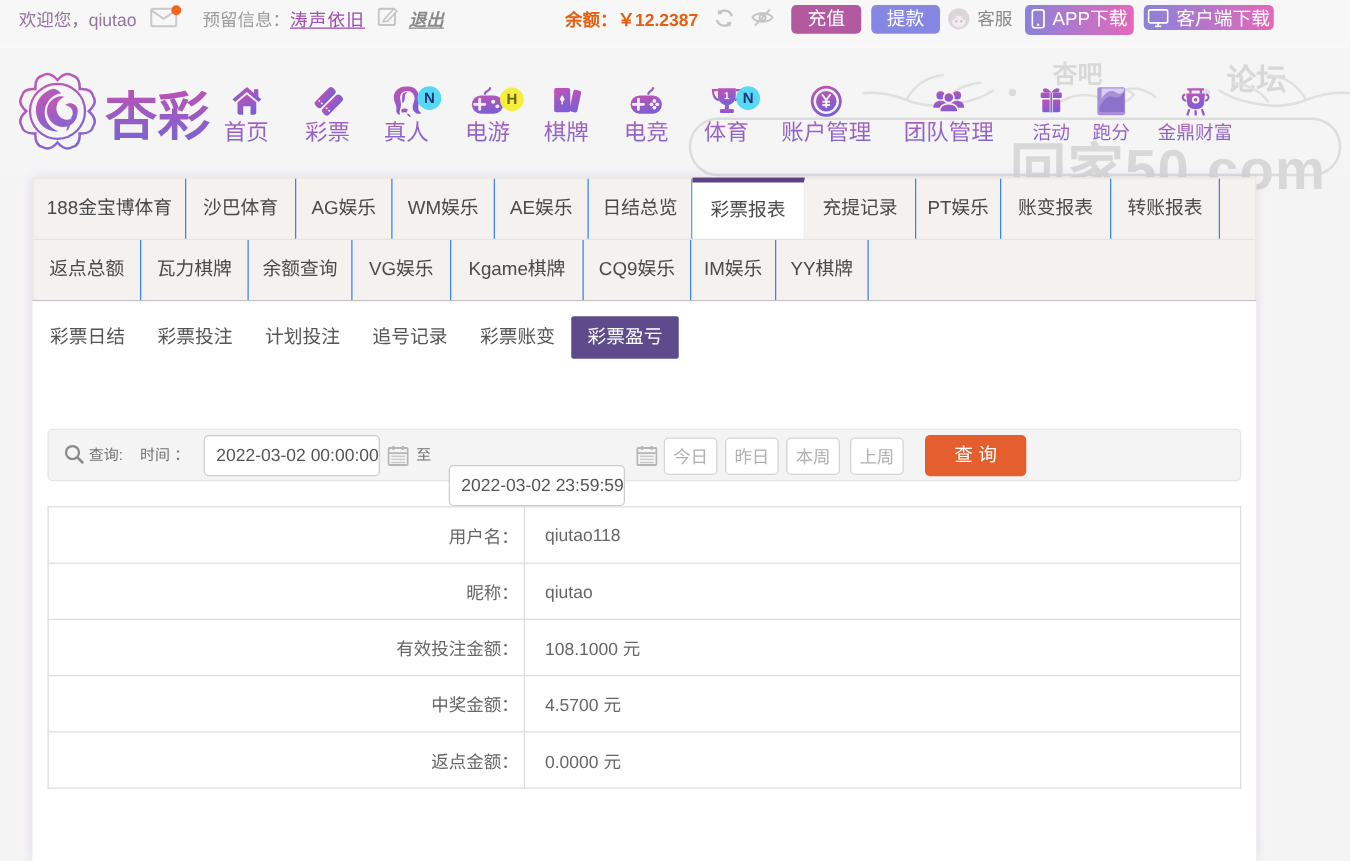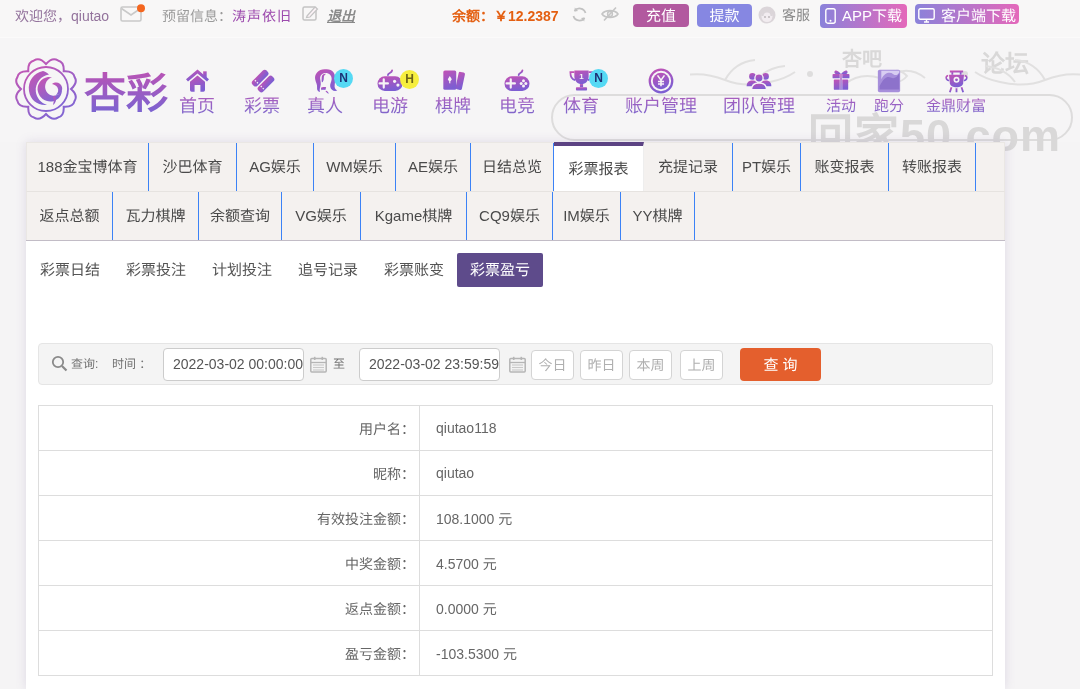--- a/index.html
+++ b/index.html
@@ -5,21 +5,21 @@
 * { margin:0; padding:0; box-sizing:border-box; }
 html,body { width:1080px; height:689px; overflow:hidden; }
 body { font-family:"Liberation Sans", sans-serif; background:#f5f4f5; position:relative; }
 .abs { position:absolute; }
 
 
 .topbar { position:absolute; left:0; top:0; width:1080px; height:38px; background:#f8f7f7; font-size:14px; border-bottom:1px solid #fbfafa; }
 .tb-welcome { position:absolute; left:15px; top:5px; color:#93739c; }
 .tb-mail { position:absolute; left:120px; top:4px; }
 .tb-msg { position:absolute; left:162px; top:5px; color:#9b9b9b; }
-.tb-msg b { color:#9d4bae; font-weight:normal; letter-spacing:1px; }
+.tb-msg b { color:#9d4bae; font-weight:normal; letter-spacing:1px;text-decoration:underline; }
 .tb-edit { position:absolute; left:302px; top:5px; }
 .tb-exit { position:absolute; left:327px; top:5px; color:#8a8a8a; font-style:italic; text-decoration:underline; font-weight:bold; }
 .tb-bal { position:absolute; left:452px; top:5px; color:#e45f11; font-weight:bold; }
 .tb-refresh { position:absolute; left:570px; top:5px; }
 .tb-eye { position:absolute; left:600px; top:6px; }
 .btn-cz { position:absolute; left:633px; top:4px; width:56px; height:23px; background:#b2599f; border-radius:4px; color:#fff; text-align:center; line-height:23px; font-size:15px; }
 .btn-tk { position:absolute; left:697px; top:4px; width:55px; height:23px; background:#8687e2; border-radius:4px; color:#fff; text-align:center; line-height:23px; font-size:15px; }
 .tb-cs { position:absolute; left:756px; top:4px; color:#888; }
 .btn-app { position:absolute; left:820px; top:4px; width:87px; height:24px; background:linear-gradient(90deg,#8a82da,#e468ba); border-radius:4px; color:#fff; line-height:24px; font-size:15px; text-align:center; }
 .btn-client { position:absolute; left:915px; top:4px; width:104px; height:20px; background:linear-gradient(90deg,#8a82da,#e468ba); border-radius:4px; color:#fff; line-height:24px; font-size:15px; text-align:center; }
@@ -322,21 +322,21 @@
         <line x1="1" y1="6.5" x2="16" y2="6.5" stroke="#b5b5b5" stroke-width="1.3"></line>
         <line x1="4.7" y1="0.8" x2="4.7" y2="4" stroke="#b5b5b5" stroke-width="1.6"></line>
         <line x1="12.3" y1="0.8" x2="12.3" y2="4" stroke="#b5b5b5" stroke-width="1.6"></line>
         <g stroke="#c9c9c9" stroke-width="1.1">
               <line x1="3" y1="9" x2="14" y2="9"></line>
               <line x1="3" y1="11.5" x2="14" y2="11.5"></line>
               <line x1="3" y1="14" x2="14" y2="14"></line>
             </g>
       </svg></span>
       <span class="qb-item" style="left:294px;">至</span>
-      <span class="q-input" style="left:320px;">2022-03-02 23:59:59</span>
+      <span class="q-input" style="left:320px;margin-top:24px;">2022-03-02 23:59:59</span>
       <span class="qb-item" style="left:470px; top:2px;"><svg width="17" height="17" viewBox="0 0 17 17" style="vertical-align:-3px">
         <rect x="0.8" y="2.4" width="15.4" height="13.6" rx="1" fill="none" stroke="#b5b5b5" stroke-width="1.5"></rect>
         <line x1="1" y1="6.5" x2="16" y2="6.5" stroke="#b5b5b5" stroke-width="1.3"></line>
         <line x1="4.7" y1="0.8" x2="4.7" y2="4" stroke="#b5b5b5" stroke-width="1.6"></line>
         <line x1="12.3" y1="0.8" x2="12.3" y2="4" stroke="#b5b5b5" stroke-width="1.6"></line>
         <g stroke="#c9c9c9" stroke-width="1.1">
               <line x1="3" y1="9" x2="14" y2="9"></line>
               <line x1="3" y1="11.5" x2="14" y2="11.5"></line>
               <line x1="3" y1="14" x2="14" y2="14"></line>
             </g>
@@ -362,20 +362,16 @@
             <td class="r">108.1000 元</td>
           </tr>
       <tr>
             <td class="l">中奖金额：</td>
             <td class="r">4.5700 元</td>
           </tr>
       <tr>
             <td class="l">返点金额：</td>
             <td class="r">0.0000 元</td>
           </tr>
-      <tr>
-            <td class="l">盈亏金额：</td>
-            <td class="r">-103.5300 元</td>
-          </tr>
     </tbody>
       </table>
   </div>
 </div>
 
 </body></html>

